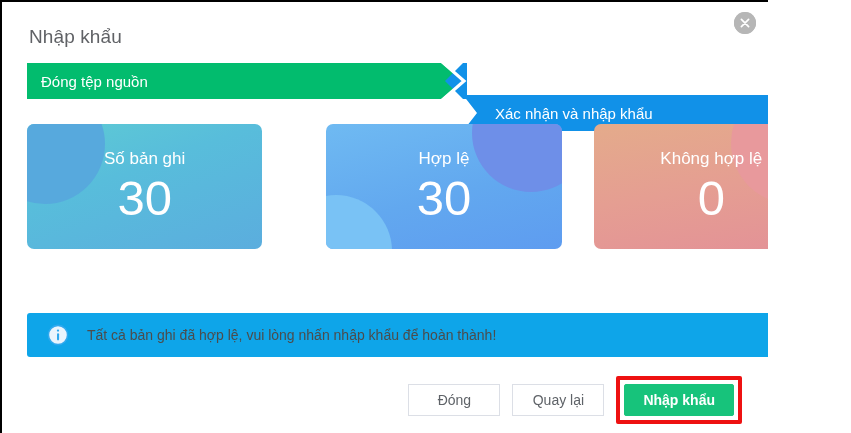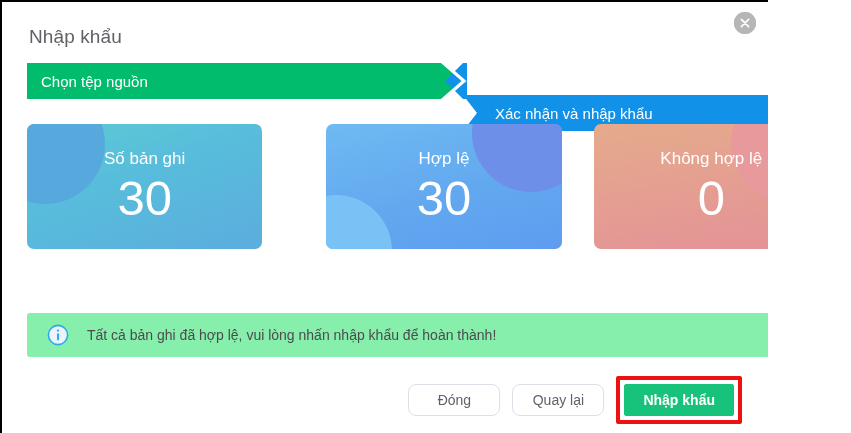--- a/index.html
+++ b/index.html
@@ -173,21 +173,21 @@
   }
 
   
   .info-bar {
     position: absolute;
     left: 25px;
     top: 311px;
     width: 802px;
     height: 44px;
     box-sizing: border-box;
-    background: #86efac;
+    background: #0ea5e9;
     border-radius: 3px;
     display: flex;
     align-items: center;
     padding-left: 20px;
   }
   .info-icon {
     width: 22px;
     height: 22px;
     flex: 0 0 22px;
     margin-right: 18px;
@@ -206,21 +206,21 @@
     top: 374px;
     display: flex;
     align-items: center;
     gap: 12px;
   }
   .btn {
     box-sizing: border-box;
     height: 32px;
     min-width: 92px;
     padding: 0 18px;
-    border-radius: 8px;
+    border-radius: 0;
     font-size: 14px;
     display: flex;
     align-items: center;
     justify-content: center;
     cursor: pointer;
     white-space: nowrap;
     user-select: none;
   }
   .btn-default {
     background: #ffffff;
@@ -254,21 +254,21 @@
 
   <div class="close-btn">
     <svg width="22" height="22" viewBox="0 0 22 22" aria-hidden="true">
       <circle cx="11" cy="11" r="11" fill="#b6b6b6"></circle>
       <path d="M7.4 7.4 L14.6 14.6 M14.6 7.4 L7.4 14.6" stroke="#ffffff" stroke-width="1.7" stroke-linecap="round"></path>
     </svg>
   </div>
 
   <div class="steps">
     <div class="step step-1">
-      <span class="step-label">Chọn tệp nguồn</span>
+      <span class="step-label">Đóng tệp nguồn</span>
     </div>
     <div class="step step-2">
       <span class="step-label">Xác nhận và nhập khẩu</span>
     </div>
     <div class="step-gap">
       <svg width="26" height="36" viewBox="0 0 26 36" aria-hidden="true">
         <path d="M0 0 L22 18 L0 36 Z" fill="#02bc6e"></path>
         <path d="M22 0 L26 0 L26 36 L22 36 L4 18 Z" fill="#1191e8"></path>
         <path d="M0 -2 L23 18 L0 38" fill="none" stroke="#ffffff" stroke-width="3.2"></path>
       </svg>

